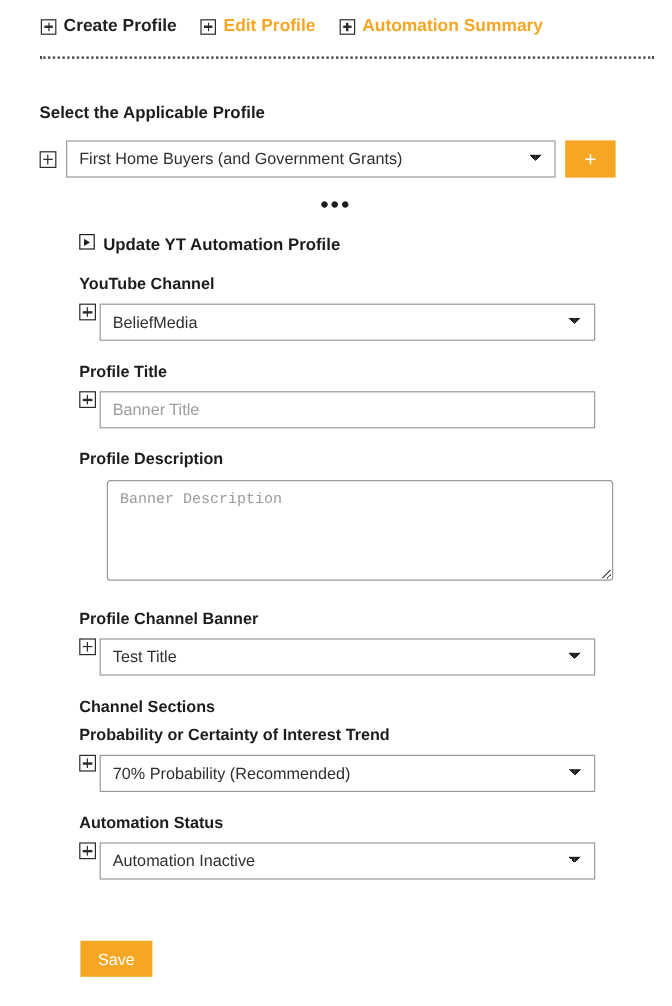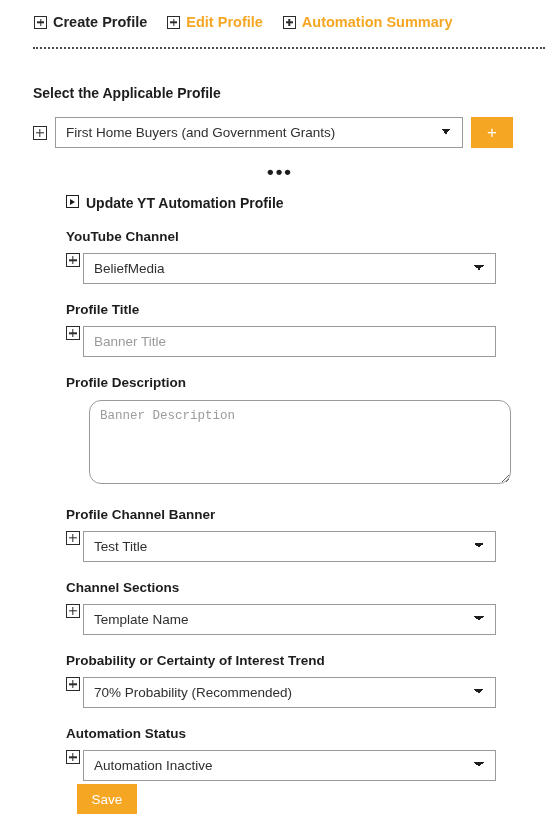--- a/index.html
+++ b/index.html
@@ -206,41 +206,40 @@
     font-family: "Liberation Mono", monospace;
     font-size: 12.5px;
     color: #2f2f2f;
     border: 1px solid #9a9a9a;
     width: 422px;
     height: 84px;
     padding: 8px 10px;
     resize: vertical;
     outline: none;
     background: #ffffff;
-    border-radius: 12px;
+    border-radius: 3px;
   }
   textarea.ctrl::placeholder { color: #9b9b9b; }
   input.ctrl::placeholder { color: #9b9b9b; }
   .ta-wrap { margin-left: 23px; margin-bottom: 19px; }
 
   
   .save-btn {
     position: absolute;
     left: 67px;
     top: 784px;
     width: 60px;
     height: 30px;
     background: #f5a623;
     color: #ffffff;
     border: none;
     font-size: 13.5px;
     font-family: "Liberation Sans", sans-serif;
     cursor: pointer;
     padding: 0;
-    margin-left: 10px;
   }
 </style>
 </head>
 <body>
 
 <div class="page">
 
   <div class="topnav">
     <span class="navitem active">
       <span class="boxplus"></span>
@@ -307,26 +306,20 @@
       <div class="field-row">
         <span class="boxplus ctrl-icon"></span>
         <select class="ctrl">
           <option>Test Title</option>
         </select>
       </div>
     </div>
 
     <div class="field">
       <div class="field-label">Channel Sections</div>
-      <div class="field-row">
-        <span class="boxplus ctrl-icon"></span>
-        <select class="ctrl">
-          <option>Template Name</option>
-        </select>
-      </div>
     </div>
 
     <div class="field">
       <div class="field-label">Probability or Certainty of Interest Trend</div>
       <div class="field-row">
         <span class="boxplus ctrl-icon"></span>
         <select class="ctrl">
           <option>70% Probability (Recommended)</option>
         </select>
       </div>

